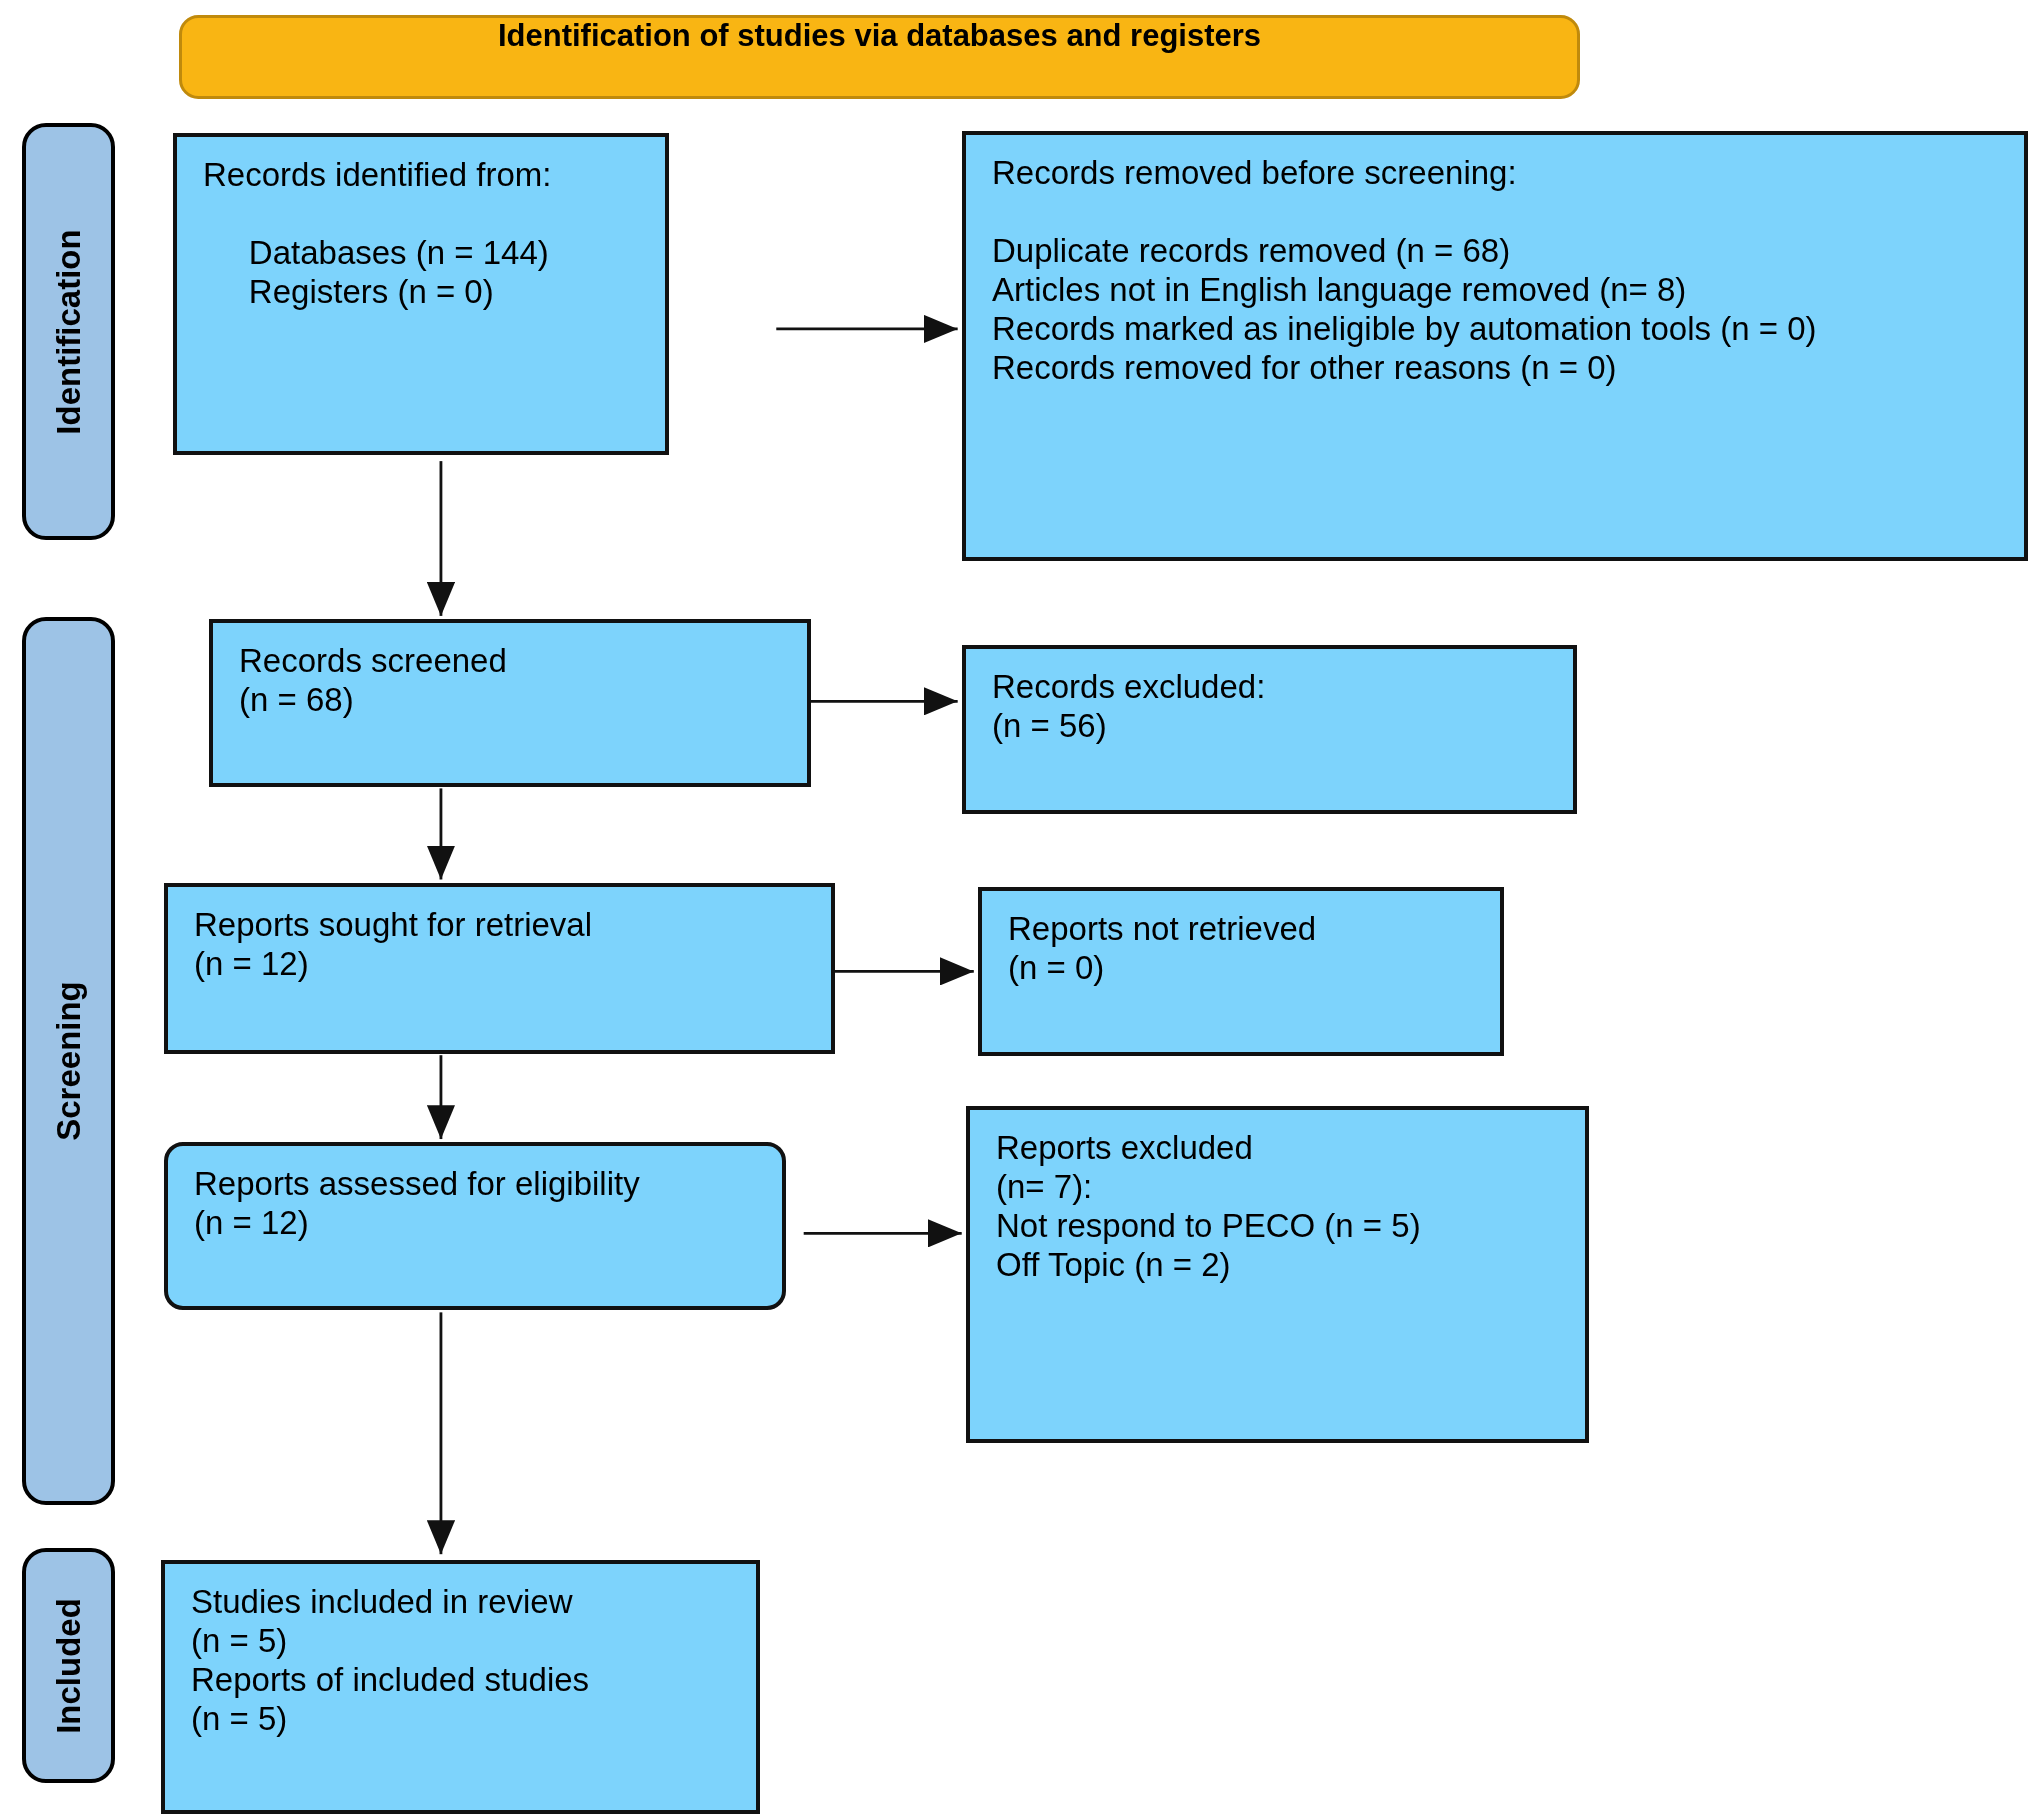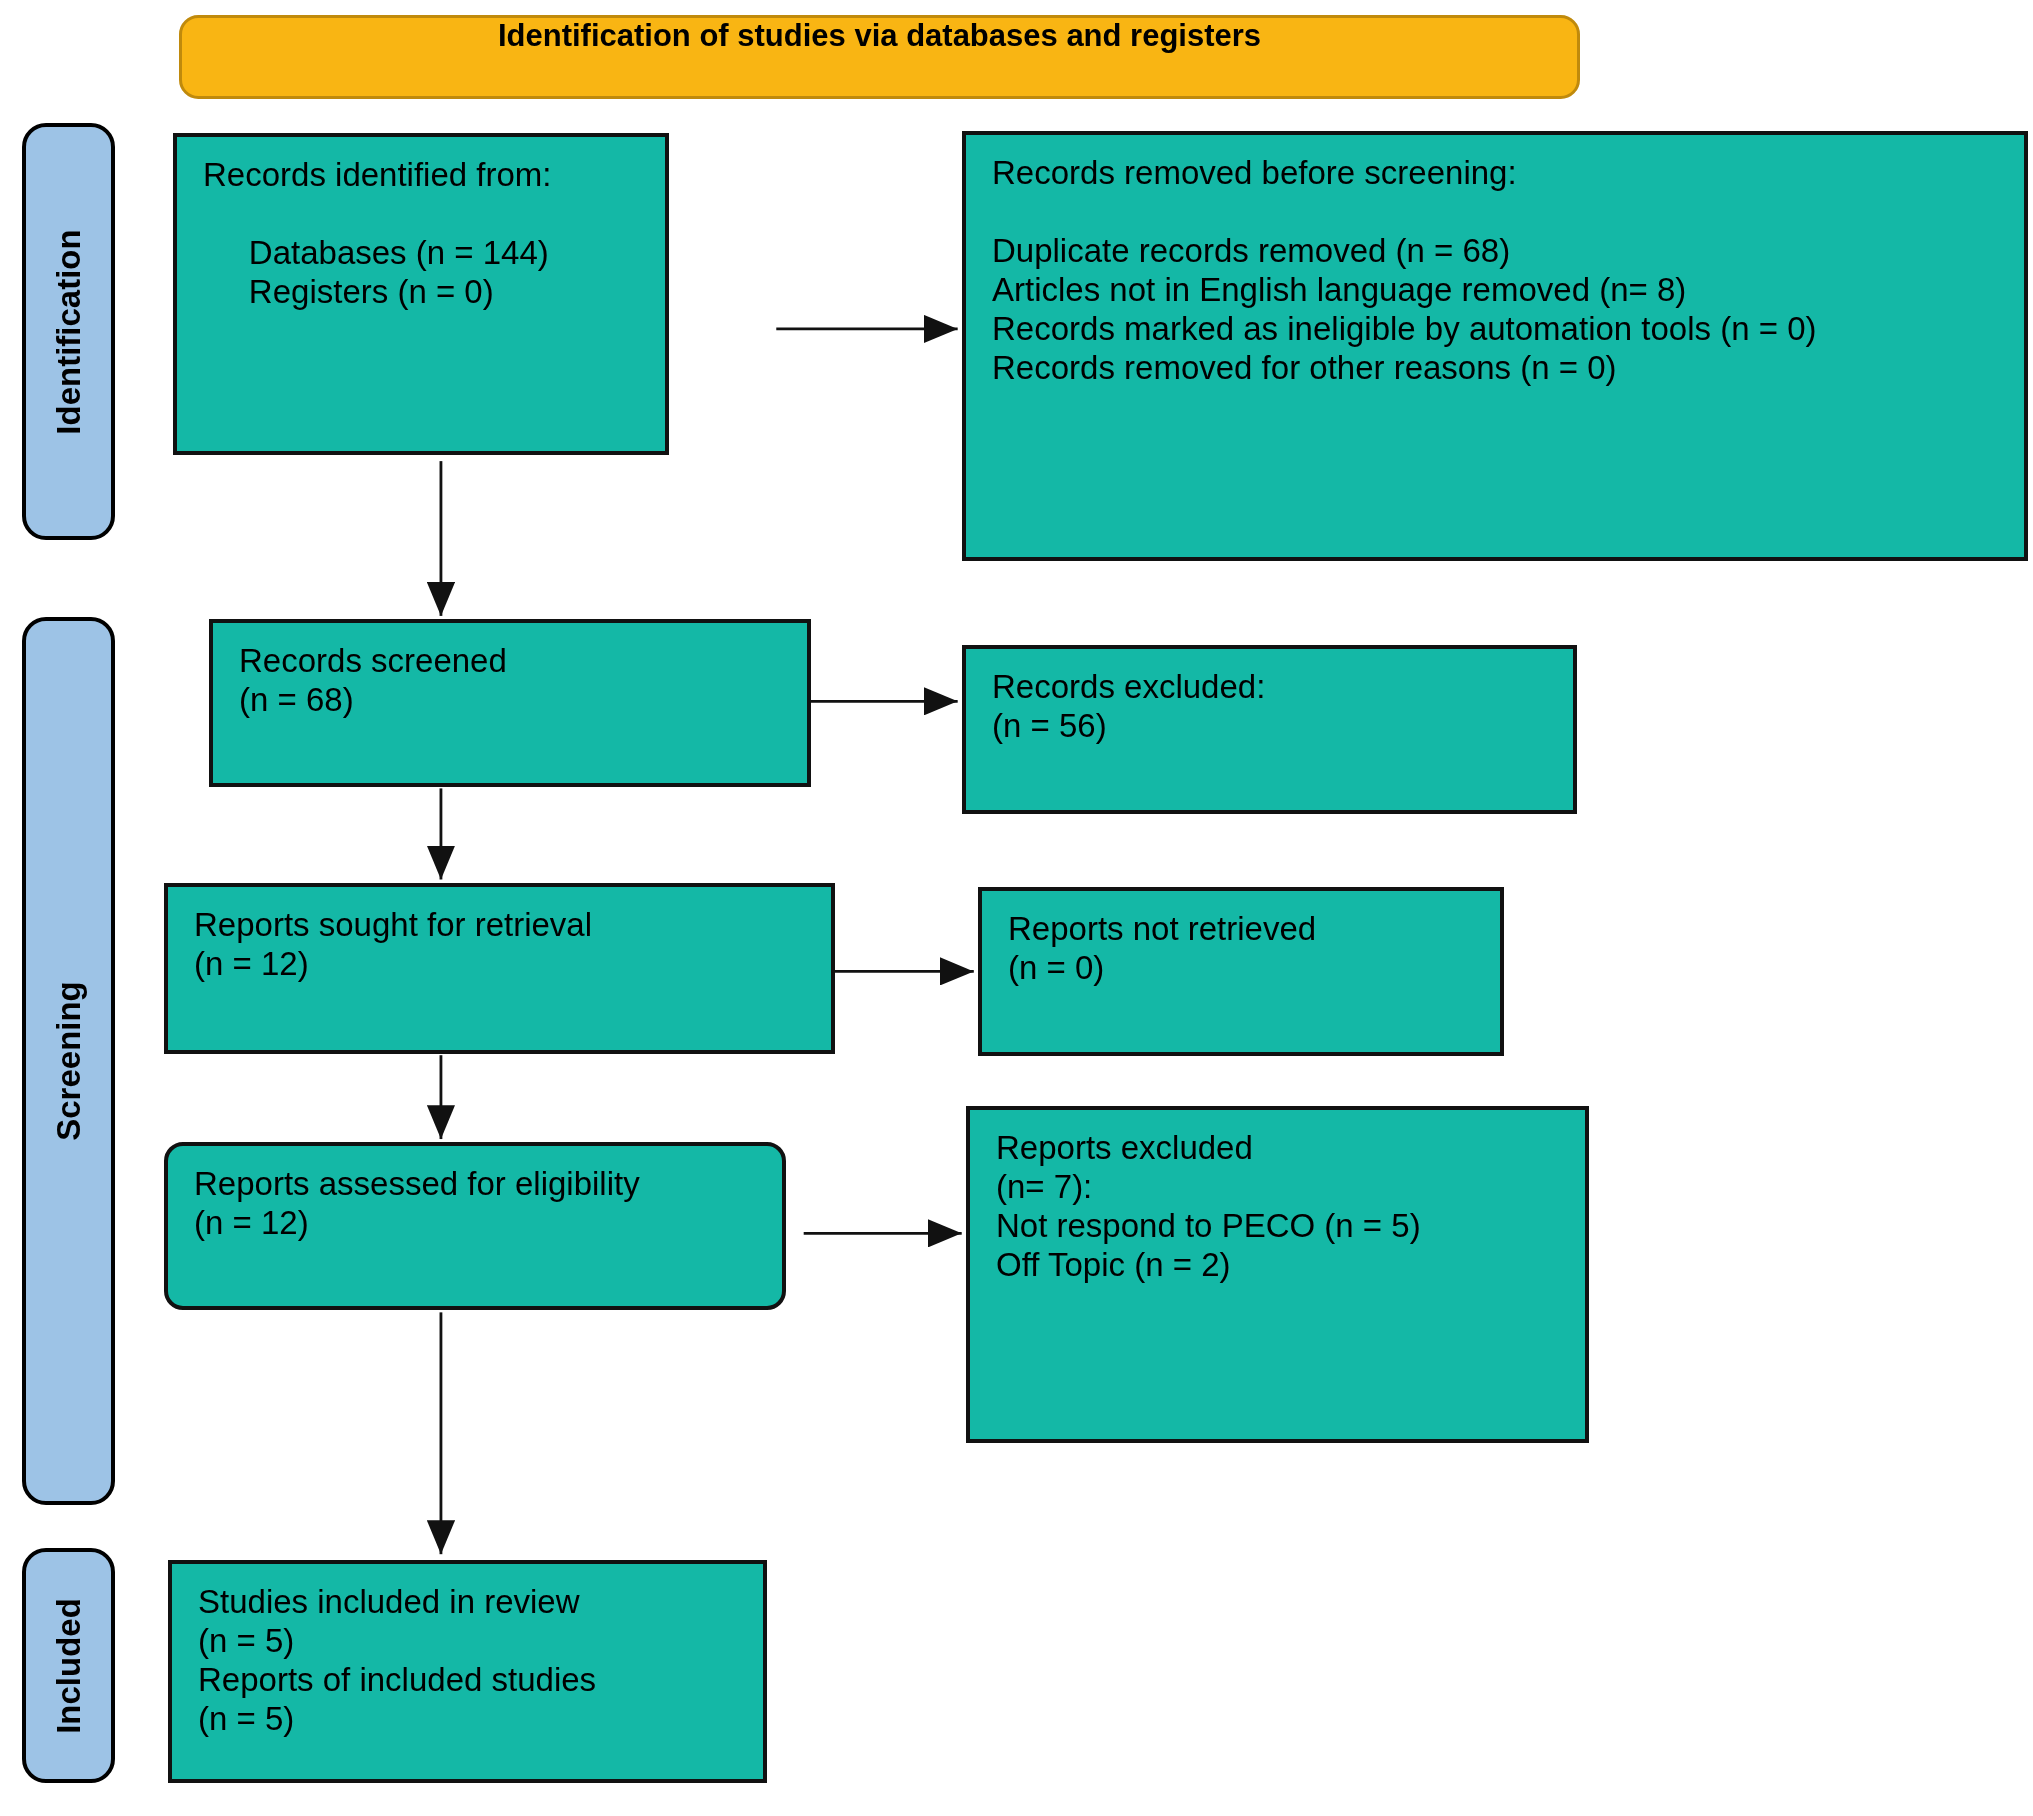--- a/index.html
+++ b/index.html
@@ -58,40 +58,40 @@
     white-space: nowrap;
     font-size: 33px;
     font-weight: bold;
     color: #000;
   }
   .sidebar-identification { top: 123px; height: 417px; }
   .sidebar-screening      { top: 617px; height: 888px; }
   .sidebar-included       { top: 1548px; height: 235px; }
   .fbox {
     position: absolute;
-    background: #14b8a6;
+    background: #7dd3fc;
     border: 4px solid var(--box-border, #111111);
     box-sizing: border-box;
   }
   .fbox .txt {
     padding: 19.3px 26px;
     font-size: 33px;
     line-height: 1.18;
     white-space: pre-wrap;
     color: #000;
   }
   .box-records-identified   { left: 173px;  top: 133px;  width: 496px;  height: 322px; }
   .box-records-removed      { left: 962px; top: 131px;  width: 1066px; height: 430px; }
   .box-records-screened     { left: 169px;  top: 619px;  width: 602px;  height: 168px; margin-left: 40px; }
   .box-records-excluded     { left: 962px; top: 617px;  width: 615px;  height: 169px; margin-top: 28px; }
   .box-reports-sought       { left: 164px;  top: 883px; width: 671px;  height: 171px; }
   .box-reports-not-retrieved{ left: 978px; top: 887px; width: 526px;  height: 169px; }
   .box-reports-assessed     { left: 164px;  top: 1142px; width: 622px;  height: 168px; border-radius: 19px; }
   .box-reports-excluded     { left: 966px; top: 1106px; width: 623px;  height: 337px; }
-  .box-studies-included     { left: 168px;  top: 1560px; width: 599px;  height: 223px; }
+  .box-studies-included     { left: 161px;  top: 1560px; width: 599px;  height: 254px; }
 </style>
 </head>
 <body>
 
 <div id="canvas">
 
   <svg class="arrows-layer" viewBox="0 0 2522 2254" xmlns="http://www.w3.org/2000/svg">
     <defs>
       <marker id="ah" markerWidth="13" markerHeight="10" refX="12" refY="5" orient="auto" markerUnits="strokeWidth">
         <path d="M0,0 L12,5 L0,10 z" fill="#111111"></path>

